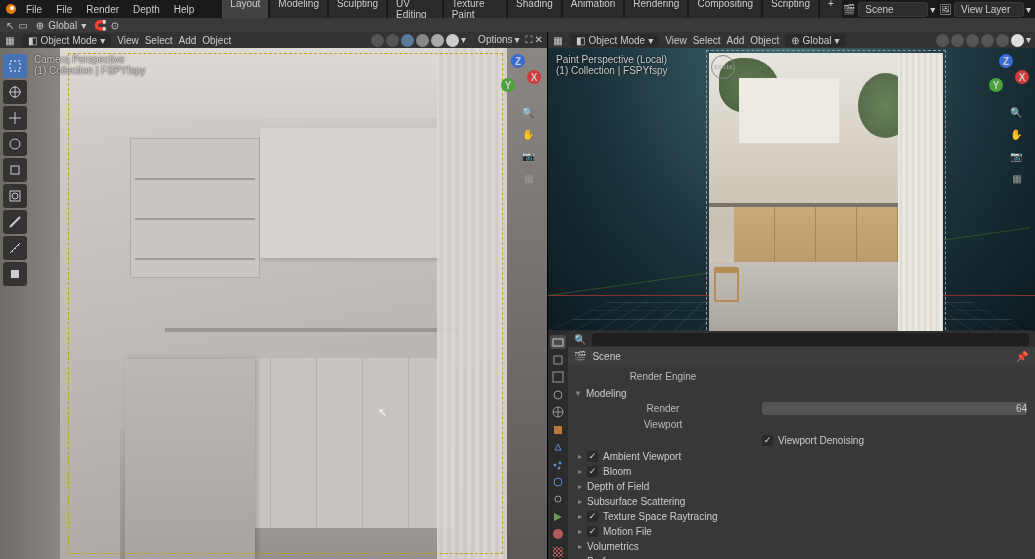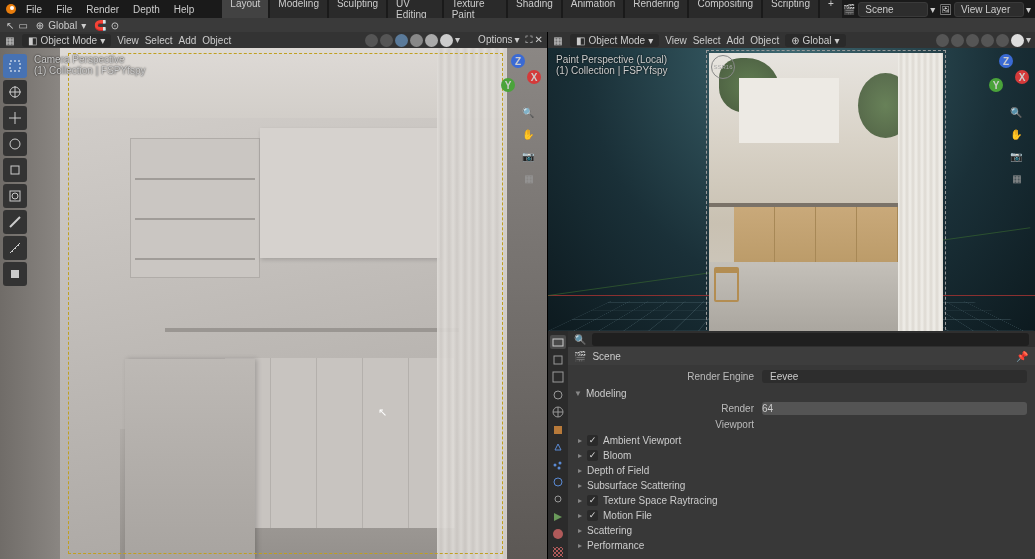--- a/index.html
+++ b/index.html
@@ -81,22 +81,22 @@
   .props-area { height: 228px; display: flex; background: #383838; }
   .prop-tabs { width: 20px; background: #2b2b2b; display:flex; flex-direction:column; padding-top:4px; gap:3px; align-items:center; }
   .prop-tabs .pt { width:16px; height:16px; display:flex; align-items:center; justify-content:center; cursor:pointer; border-radius:2px; }
   .prop-tabs .pt.active { background:#4a4a4a; }
   .prop-body { flex:1; display:flex; flex-direction:column; }
   .prop-search { height:16px; background:#2f2f2f; display:flex; align-items:center; padding:0 6px; gap:6px; }
   .prop-search input { flex:1; background:#1f1f1f; border:none; border-radius:3px; padding:1px 6px; }
   .prop-header { height:18px; background:#3d3d3d; display:flex; align-items:center; padding:0 6px; gap:6px; }
   .prop-content { flex:1; overflow-y:auto; padding:4px 8px 4px 4px; }
   .prop-row { display:flex; align-items:center; height:14px; margin-bottom:2px; }
-  .prop-row .lbl { flex:0 0 190px; text-align:right; padding-right:8px; color:#bbb; }
-  .prop-row .val { flex:1; background:#545454; border-radius:3px; text-align:left; padding:1px 0; }
+  .prop-row .lbl { flex:0 0 190px; text-align:center; padding-right:8px; color:#bbb; }
+  .prop-row .val { flex:1; background:#545454; border-radius:3px; text-align:right; padding:1px 0; }
   .prop-row .val.sel { background:#2d2d2d; text-align:left; padding-left:8px; }
   .section-hd { display:flex; align-items:center; gap:4px; height:16px; cursor:pointer; padding-left:2px;}
   .section-hd .tri { font-size:8px; color:#888; }
   .chk-row { display:flex; align-items:center; gap:5px; height:14px; margin:1px 0 1px 6px; cursor:pointer; }
   .chk { width:11px; height:11px; background:#2a2a2a; border-radius:2px; display:inline-flex; align-items:center; justify-content:center; }
   .chk.on::after { content:"✓"; font-size:9px; color:#ddd; }
   svg { display:block; }
 </style>
 </head>
 <body>
@@ -172,21 +172,21 @@
       <span>Add</span>
       <span>Object</span>
       <div class="right">
         <span class="circle-btn"></span>
         <span class="circle-btn"></span>
         <span class="circle-btn" style="background:#5a7a9a"></span>
         <span class="circle-btn" style="background:#888"></span>
         <span class="circle-btn" style="background:#aaa"></span>
         <span class="circle-btn" style="background:#ccc"></span>
         <span>▾</span>
-        <span style="margin-left:16px">Options</span>▾
+        <span style="margin-left:10px">Options</span>▾
         <span style="margin-left:4px">⛶</span>
         <span>✕</span>
       </div>
     </div>
 
     <div class="viewport-body left-view">
       <div class="kitchen-clay">
         <div class="leftwall"></div>
         <div class="room">
           <div class="ceiling"></div>
@@ -445,34 +445,40 @@
         </div>
         <div class="prop-header">
           <span>🎬</span>
           <span>Scene</span>
           <span style="margin-left:auto">📌</span>
         </div>
 
         <div class="prop-content">
           <div class="prop-row">
             <div class="lbl">Render Engine</div>
-            <div class="val sel"><span>Eevee</span></div>
           </div>
 
           <div class="section-hd">
             <span class="tri">▼</span>
             <span>Modeling</span>
           </div>
           <div class="prop-row">
             <div class="lbl">Render</div>
             <div class="val">64</div>
           </div>
           <div class="prop-row">
             <div class="lbl">Viewport</div>
           </div>
+          <div class="prop-row">
+            <div class="lbl"></div>
+            <div style="flex:1;display:flex;align-items:center;gap:5px">
+              <span class="chk on"></span>
+              <span>Viewport Denoising</span>
+            </div>
+          </div>
 
           <div id="sections-container">
               <div class="chk-row">
                 <span class="tri" style="font-size: 8px; color: rgb(136, 136, 136);">▸</span>
                 <span class="chk on"></span>
                 <span>Ambient Viewport</span>
               </div>
               <div class="chk-row">
                 <span class="tri" style="font-size: 8px; color: rgb(136, 136, 136);">▸</span>
                 <span class="chk on"></span>
@@ -491,21 +497,21 @@
                 <span class="chk on"></span>
                 <span>Texture Space Raytracing</span>
               </div>
               <div class="chk-row">
                 <span class="tri" style="font-size: 8px; color: rgb(136, 136, 136);">▸</span>
                 <span class="chk on"></span>
                 <span>Motion File</span>
               </div>
               <div class="chk-row">
                 <span class="tri" style="font-size: 8px; color: rgb(136, 136, 136);">▸</span>
-                <span>Scattering</span>
+                <span>Volumetrics</span>
               </div>
               <div class="chk-row">
                 <span class="tri" style="font-size: 8px; color: rgb(136, 136, 136);">▸</span>
                 <span>Performance</span>
               </div>
             </div>
         </div>
       </div>
     </div>
 

